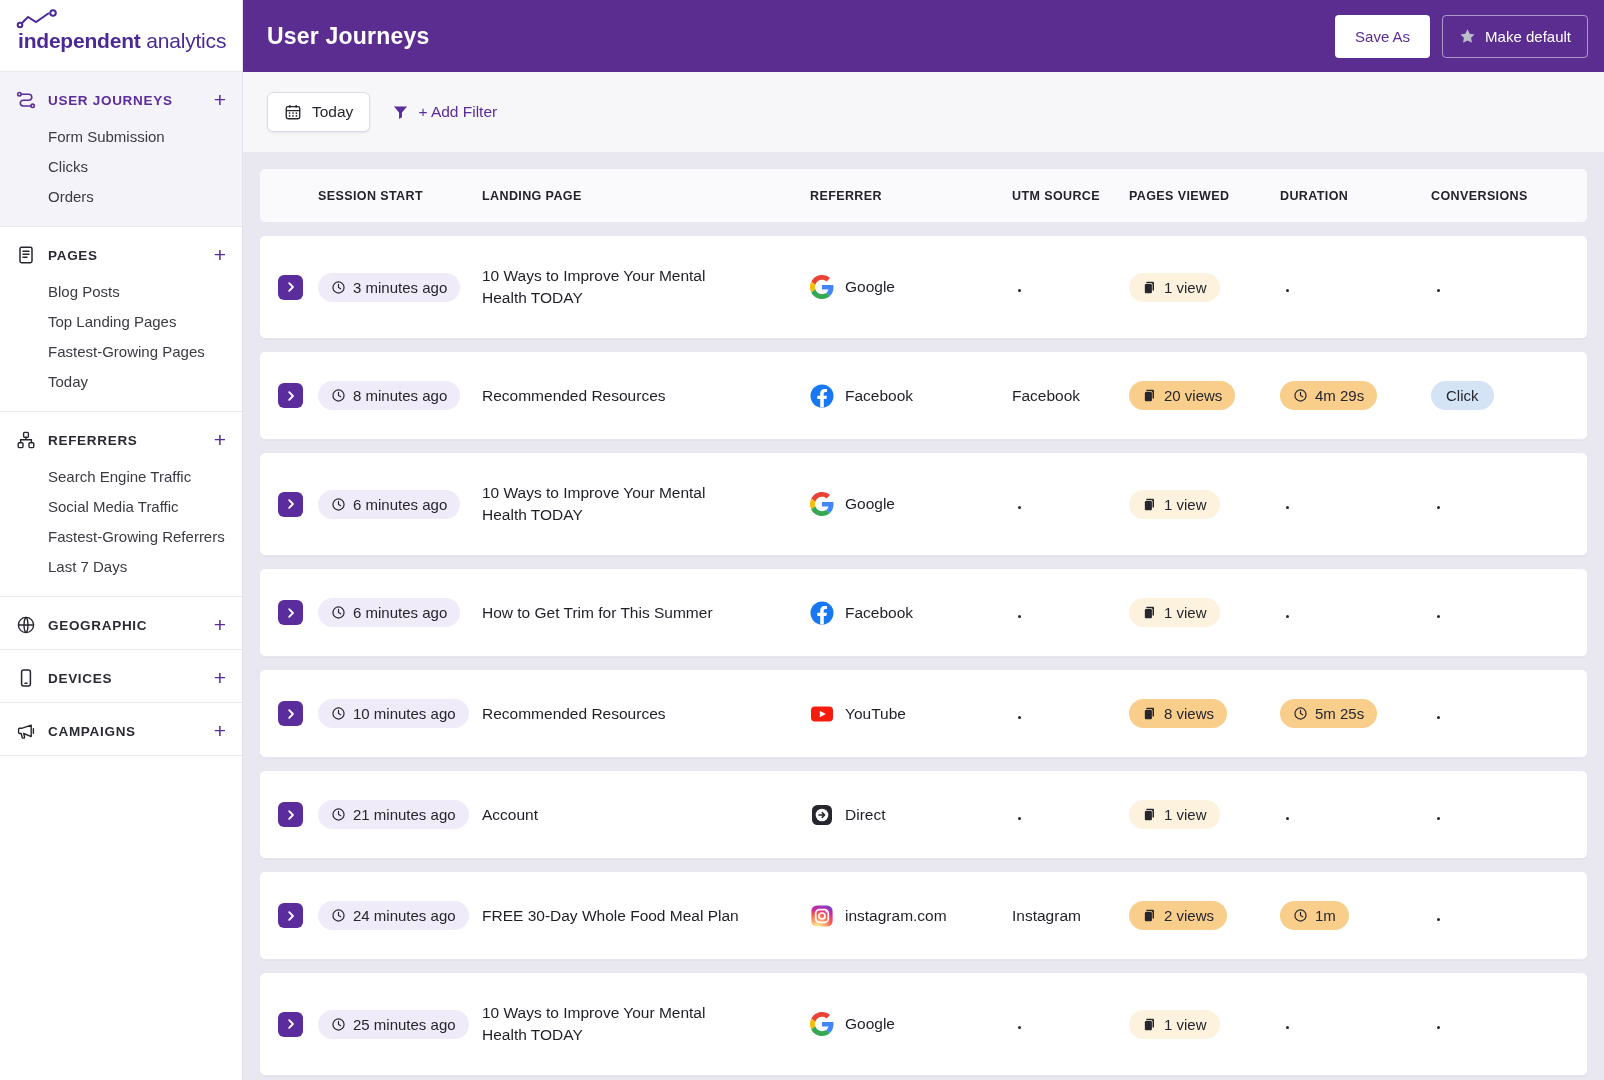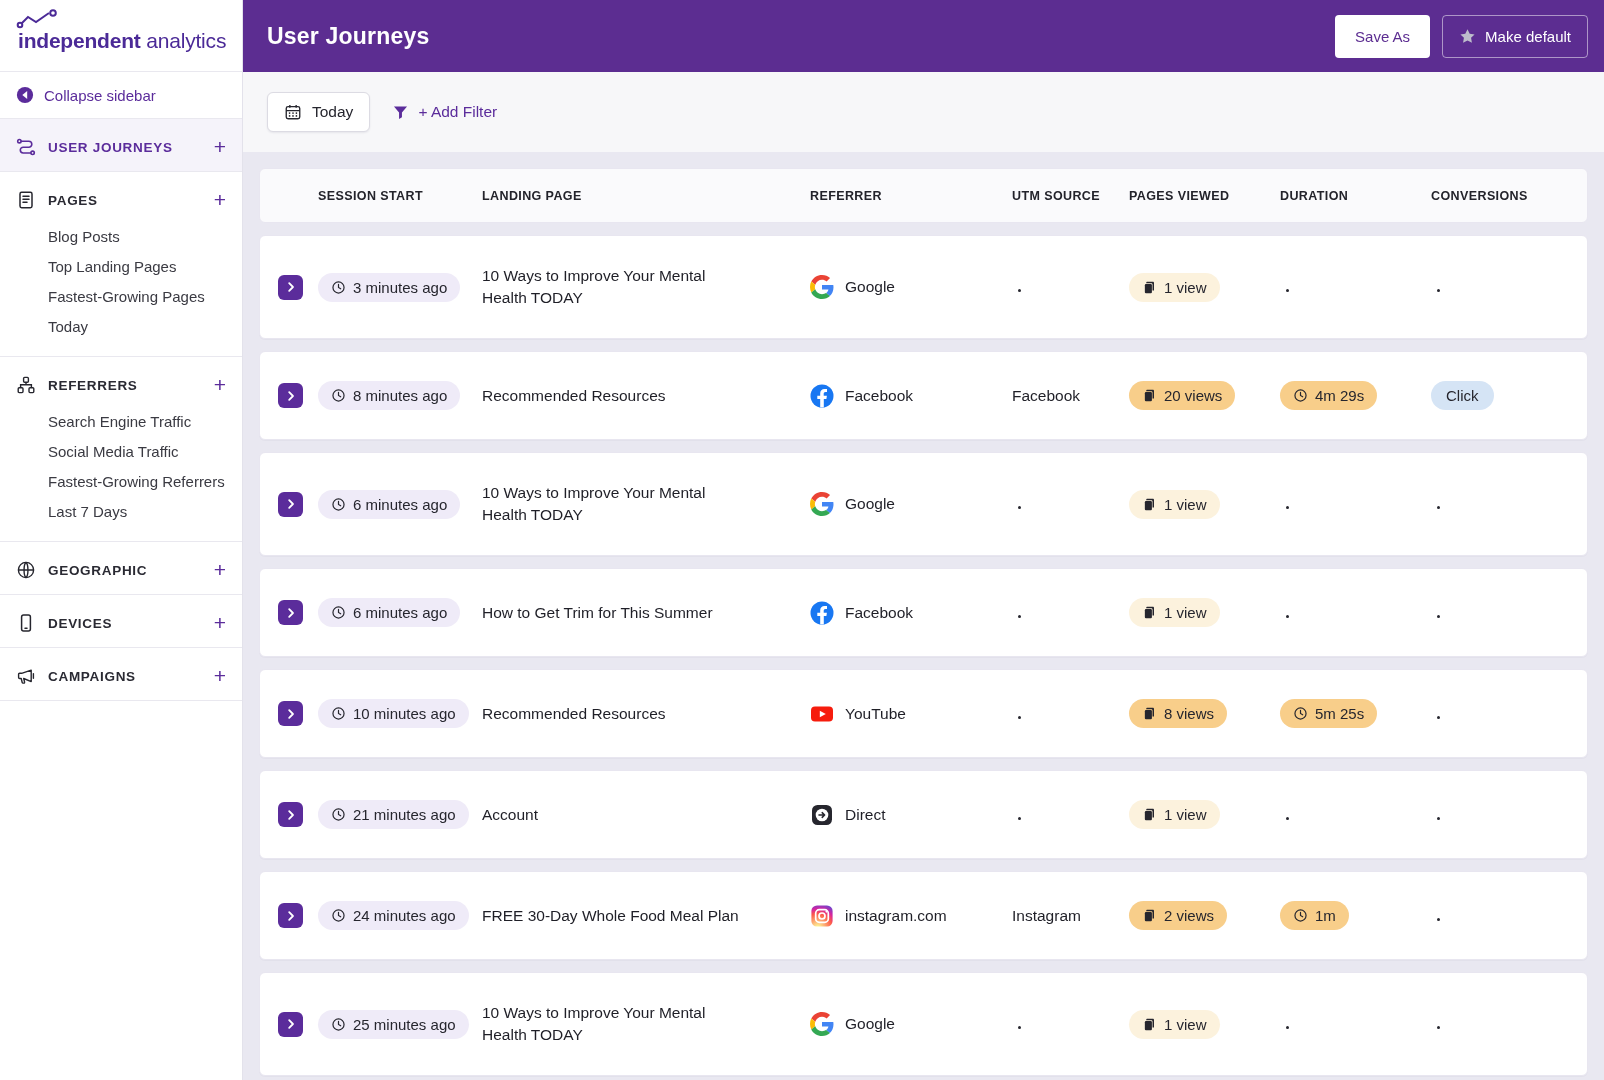--- a/index.html
+++ b/index.html
@@ -64,40 +64,38 @@
 
 <aside class="sidebar">
   <div class="logo">
     <svg class="logo-doodle" viewBox="0 0 46 20" fill="none" stroke="#4B2A97" stroke-width="2">
       <path d="M4 16l8-8 8 5 13-9"></path>
       <circle cx="4" cy="16" r="2.3" fill="#fff"></circle>
       <circle cx="37" cy="4" r="2.8" fill="#fff"></circle>
     </svg>
     <div class="logo-text"><b>independent</b><span> analytics</span></div>
   </div>
-  <div class="collapse-row">
-    <svg viewBox="0 0 20 20">
-        <circle cx="10" cy="10" r="9" fill="#5B2C9B"></circle>
-        <path d="M12.4 5.6L7 10l5.4 4.4z" fill="#fff"></path>
-      </svg>
-    <span>Collapse sidebar</span>
-  </div>
   <nav id="sidebar-nav">
       <div class="nav-group active">
         <div class="nav-head">
       <span class="nav-icon">
             <svg viewBox="0 0 20 20" fill="none" stroke="#5B2C9B" stroke-width="1.6">
               <circle cx="3.4" cy="4.2" r="1.7"></circle>
               <circle cx="16.6" cy="15.8" r="1.7"></circle>
               <path d="M5.2 4.2h7.6a3 3 0 010 6H7.2a2.9 2.9 0 000 5.8h7.4" stroke-linecap="round"></path>
             </svg>
           </span>
       <span class="nav-label">USER JOURNEYS</span>
       <span class="nav-plus">+</span>
     </div>
+        <div class="nav-items">
+          <div class="nav-item">Form Submission</div>
+          <div class="nav-item">Clicks</div>
+          <div class="nav-item">Orders</div>
+        </div>
       </div>
       <div class="nav-group">
         <div class="nav-head">
       <span class="nav-icon">
             <svg viewBox="0 0 20 20" fill="none" stroke="#26262E" stroke-width="1.5">
               <rect x="4" y="2.3" width="12" height="15.4" rx="1.6"></rect>
               <path d="M7 6.3h6M7 9.3h6M7 12.3h4" stroke-linecap="round"></path>
             </svg>
           </span>
       <span class="nav-label">PAGES</span>

